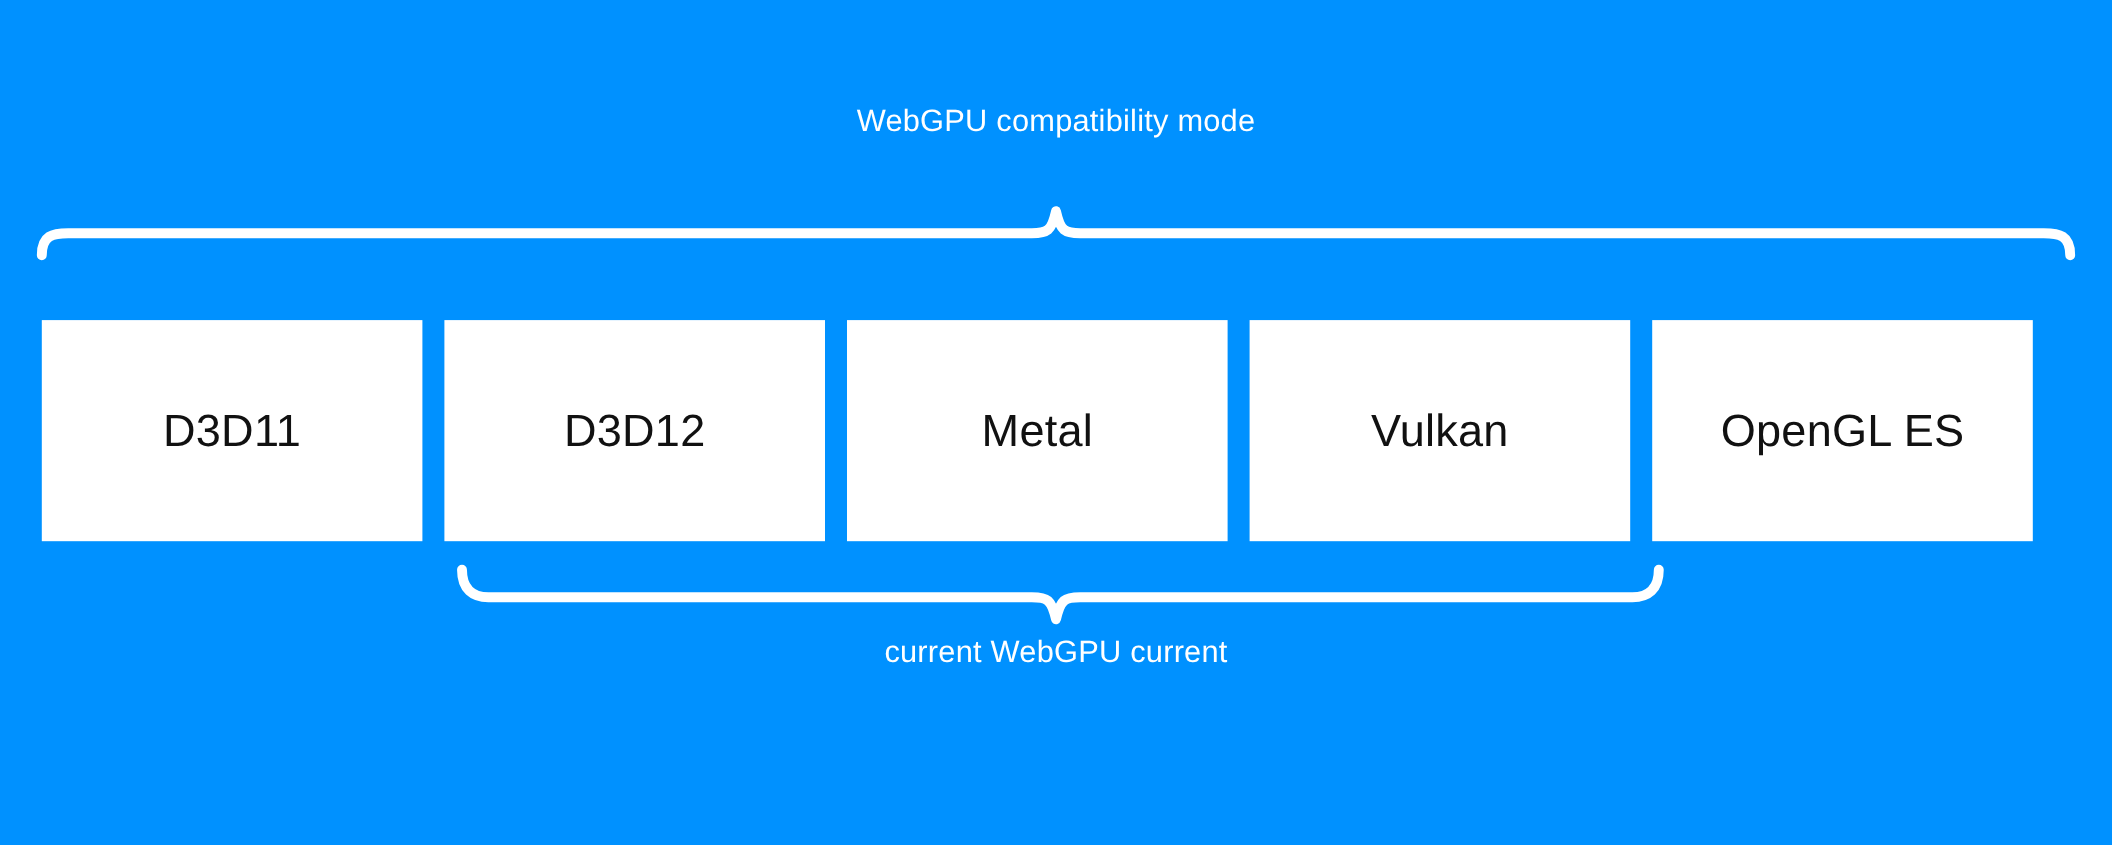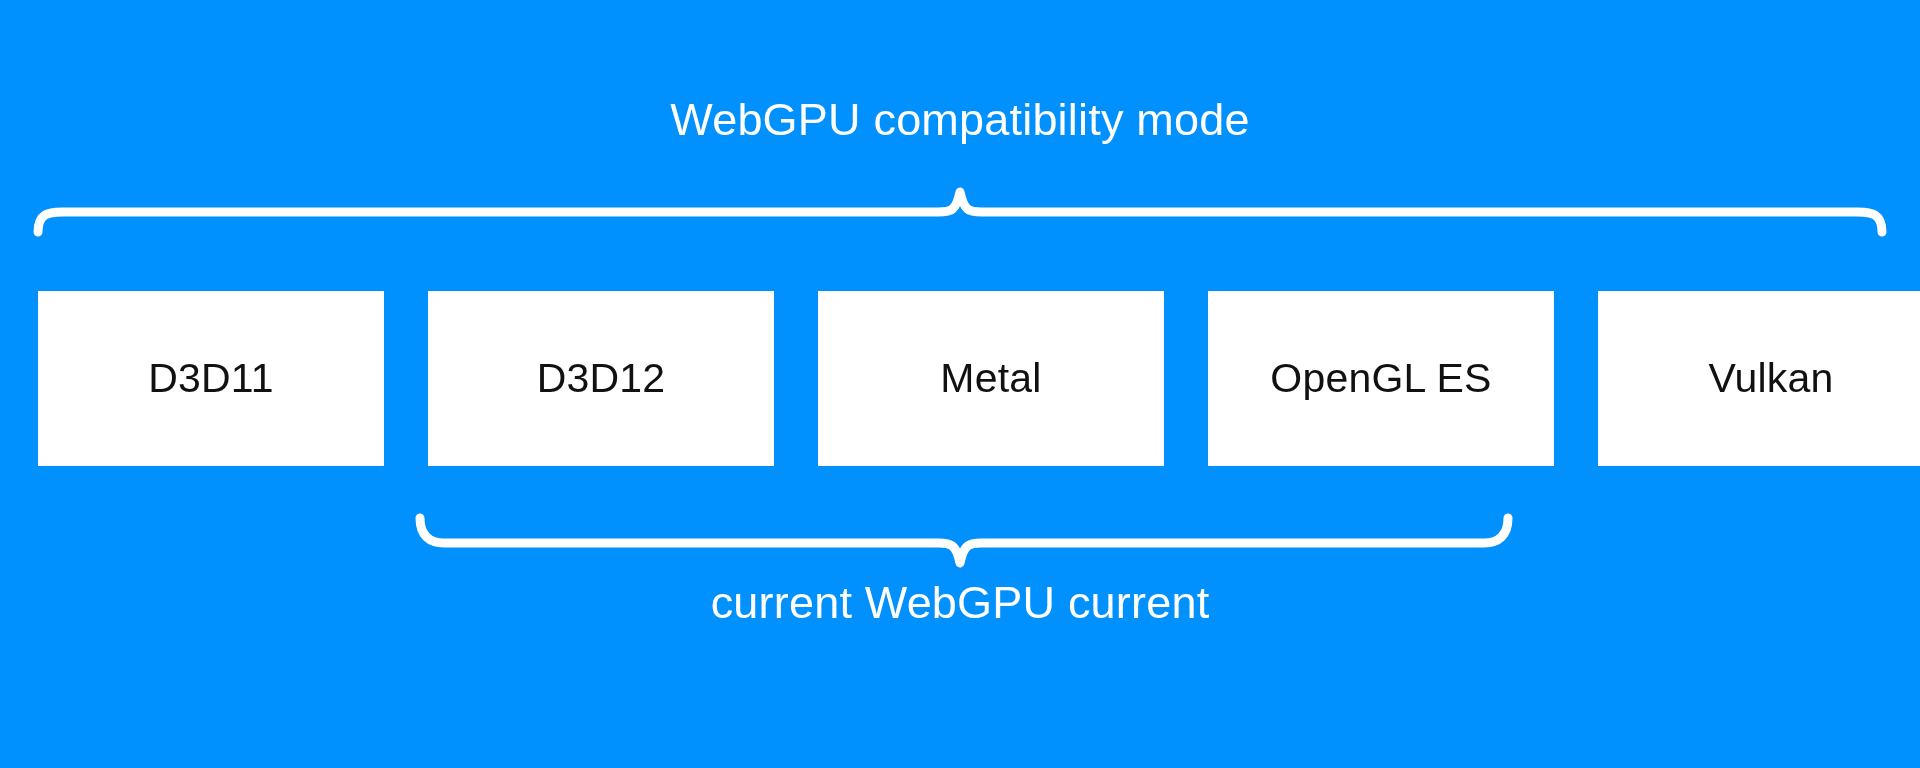--- a/index.html
+++ b/index.html
@@ -17,21 +17,21 @@
     -webkit-font-smoothing: antialiased;
   }
 
   
   .brace-label {
     position: absolute;
     left: 0;
     width: 1920px;
     text-align: center;
     color: #ffffff;
-    font-size: 45px;
+    font-size: 28px;
     font-weight: 400;
     letter-spacing: 0.2px;
     white-space: nowrap;
   }
   #top-label   { top: 94px; }
   #bottom-label{ top: 577px; }
 
   
   .brace {
     position: absolute;
@@ -48,24 +48,24 @@
     stroke-linecap: round;
     stroke-linejoin: round;
   }
 
   
   #boxes {
     position: absolute;
     top: 291px;
     left: 38px;
     width: 1844px;
-    height: 175px;
+    height: 201px;
     display: flex;
     align-items: stretch;
-    gap: 44px;
+    gap: 20px;
   }
   .box {
     background: #ffffff;
     display: flex;
     align-items: center;
     justify-content: center;
     color: #111111;
     font-size: 41px;
     font-weight: 400;
     letter-spacing: 0.2px;
@@ -97,25 +97,25 @@
   <div id="boxes">
     <div class="box w-d3d11">
       <span>D3D11</span>
     </div>
     <div class="box w-d3d12">
       <span>D3D12</span>
     </div>
     <div class="box w-metal">
       <span>Metal</span>
     </div>
+    <div class="box w-vulkan">
+      <span>Vulkan</span>
+    </div>
     <div class="box w-opengles">
       <span>OpenGL ES</span>
-    </div>
-    <div class="box w-vulkan">
-      <span>Vulkan</span>
     </div>
   </div>
 
   <svg class="brace" id="bottom-brace" viewBox="0 0 1920 60" width="1920" height="60" preserveAspectRatio="none">
     <path d="M 420 8
              C 420 26, 430 33, 444 33
              L 938 33
              C 952 33, 956 35, 960 53
              C 964 35, 968 33, 982 33
              L 1484 33

